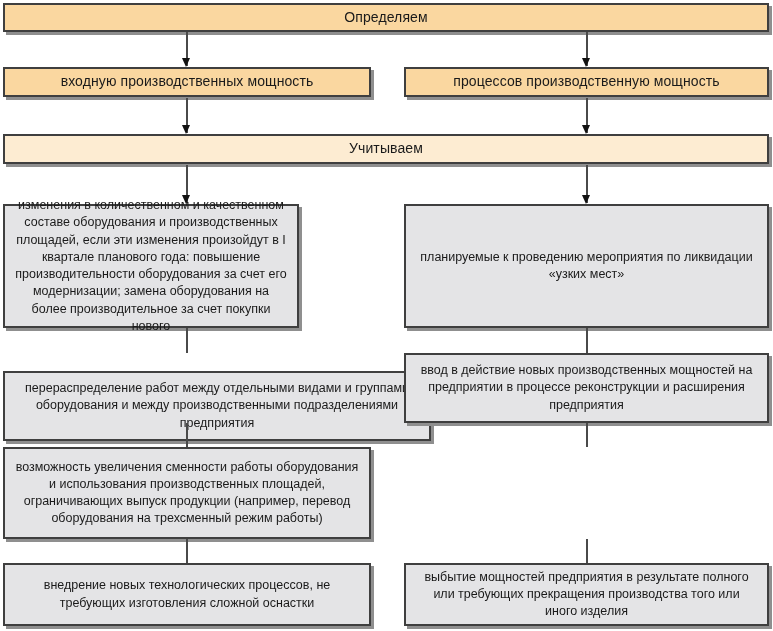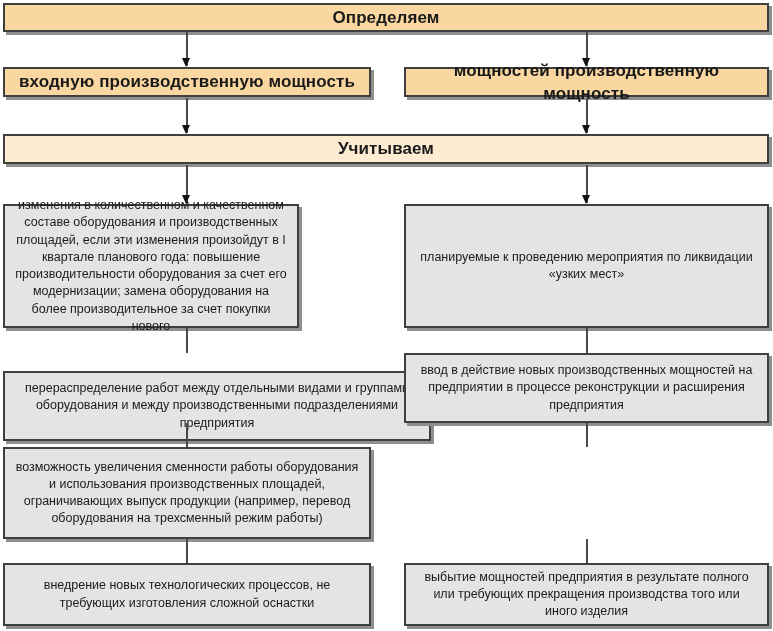--- a/index.html
+++ b/index.html
@@ -30,21 +30,21 @@
     align-items:center;
     justify-content:center;
     text-align:center;
     padding:3px 10px;
     font-size:12.5px;
     line-height:1.38;
   }
   .fill-banner{background:var(--banner-fill);}
   .fill-consider{background:var(--consider-fill);}
   .fill-item{background:var(--item-fill);}
-  .bold{font-weight:bold;font-size:17px;letter-spacing:.1px;}
+  .bold{font-weight:normal;font-size:14px;letter-spacing:.1px;}
   .arrow{
     position:absolute;
     width:1.5px;
     background:var(--line);
   }
   .arrow::after{
     content:"";
     position:absolute;
     bottom:-1px;
     left:-4px;
@@ -64,24 +64,24 @@
 <div class="canvas">
 
   <div class="box fill-banner bold" style="left:3px;top:3px;width:766px;height:29px">
     <span>Определяем</span>
   </div>
 
   <div class="arrow" style="left:186px;top:32px;height:34px"></div>
   <div class="arrow" style="left:586px;top:32px;height:34px"></div>
 
   <div class="box fill-banner bold" style="left:3px;top:67px;width:368px;height:30px">
-    <span>входную производственную мощность</span>
+    <span>входную производственных мощность</span>
   </div>
   <div class="box fill-banner bold" style="left:404px;top:67px;width:365px;height:30px">
-    <span>мощностей производственную мощность</span>
+    <span>процессов производственную мощность</span>
   </div>
 
   <div class="arrow" style="left:186px;top:98px;height:35px"></div>
   <div class="arrow" style="left:586px;top:98px;height:35px"></div>
 
   <div class="box fill-consider bold" style="left:3px;top:134px;width:766px;height:30px">
     <span>Учитываем</span>
   </div>
 
   <div class="arrow" style="left:186px;top:165px;height:38px"></div>

